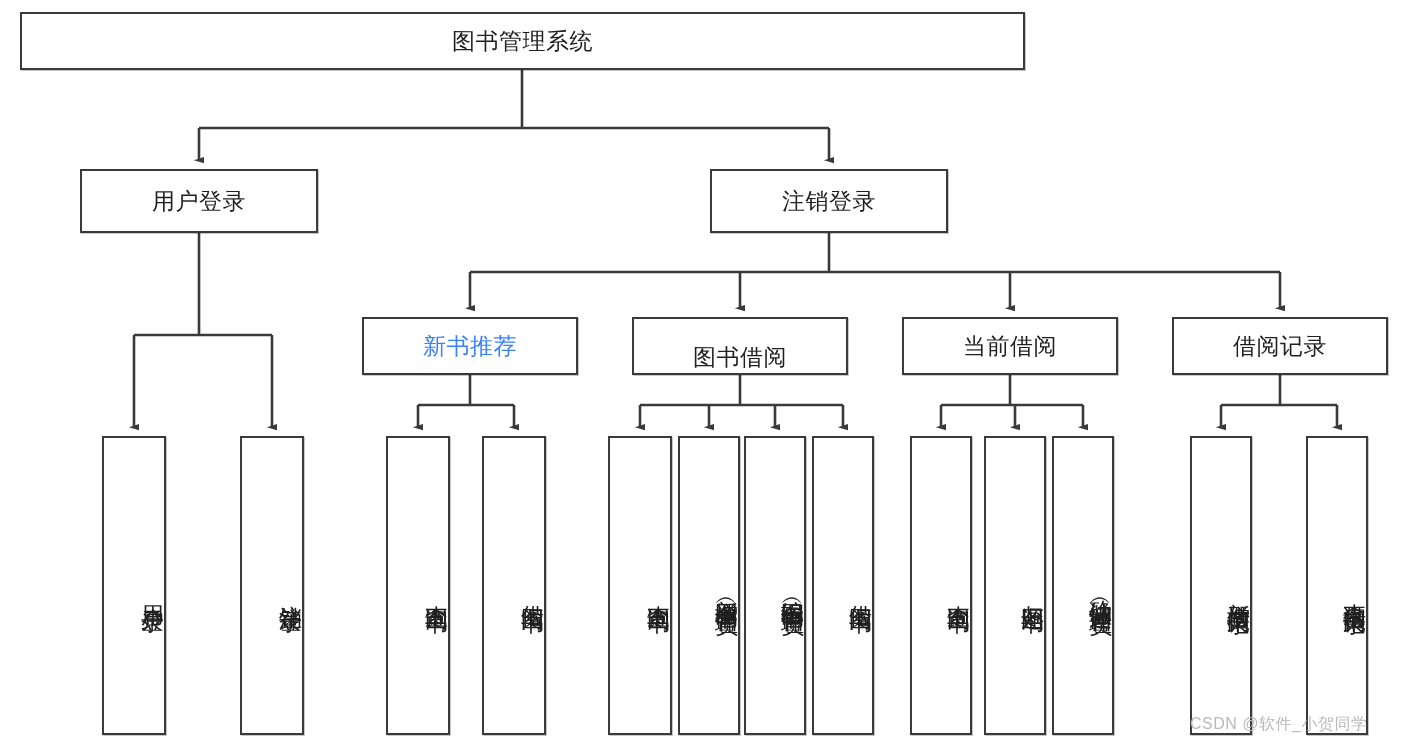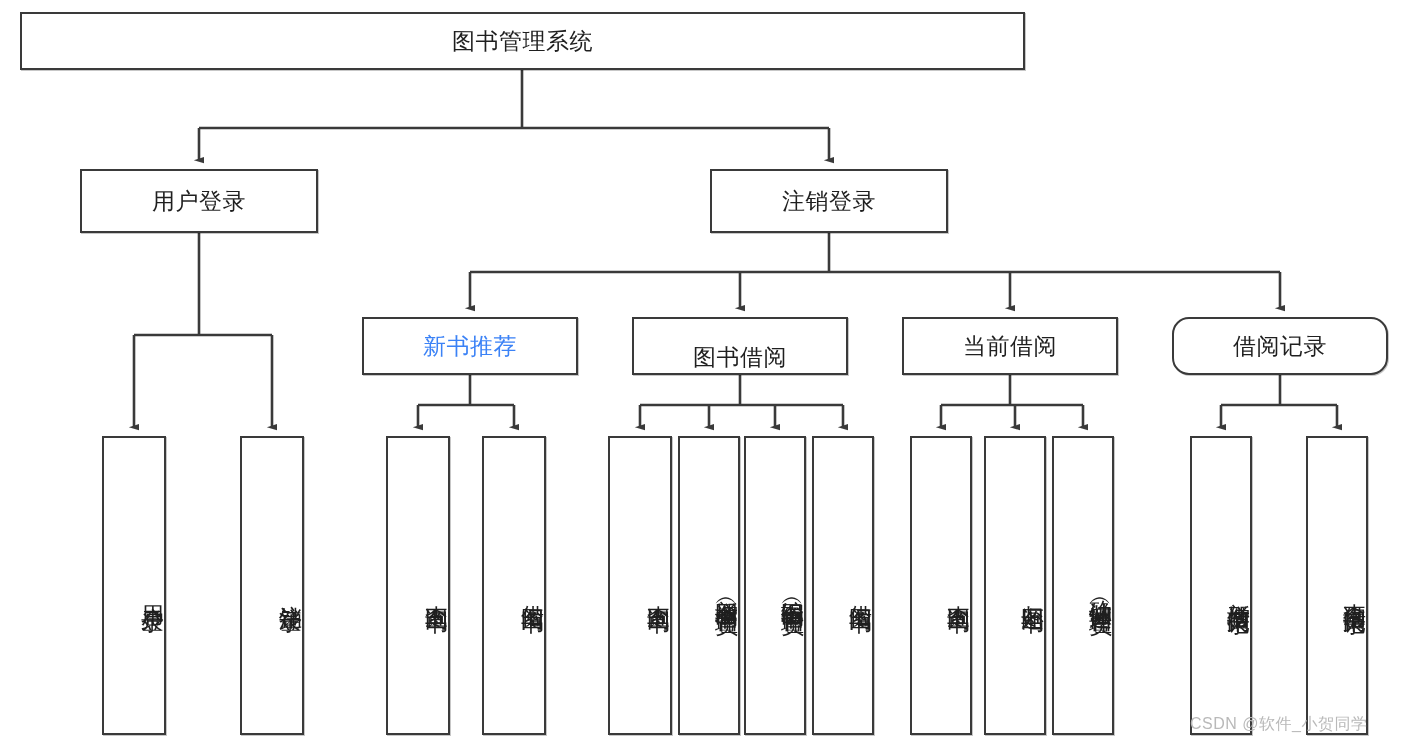--- a/index.html
+++ b/index.html
@@ -138,21 +138,21 @@
 
   <div class="node horiz" style="left: 362px; top: 317px; width: 216px; height: 58px; border-color: rgb(58, 58, 58); background: rgb(255, 255, 255); color: #3b82f6;">
     <span>新书推荐</span>
   </div>
   <div class="node horiz" style="left: 632px; top: 317px; width: 216px; height: 58px; border-color: rgb(58, 58, 58); background: rgb(255, 255, 255); color: rgb(31, 31, 31); align-items: flex-end;">
     <span>图书借阅</span>
   </div>
   <div class="node horiz" style="left: 902px; top: 317px; width: 216px; height: 58px; border-color: rgb(58, 58, 58); background: rgb(255, 255, 255); color: rgb(31, 31, 31);">
     <span>当前借阅</span>
   </div>
-  <div class="node horiz" style="left: 1172px; top: 317px; width: 216px; height: 58px; border-color: rgb(58, 58, 58); background: rgb(255, 255, 255); color: rgb(31, 31, 31); border-radius: 17px;">
+  <div class="node horiz" style="left: 1172px; top: 317px; width: 216px; height: 58px; border-color: rgb(58, 58, 58); background: rgb(255, 255, 255); color: rgb(31, 31, 31);">
     <span>借阅记录</span>
   </div>
 
   <div class="node vert" style="left: 102px; top: 436px; width: 64px; height: 299px; border-color: rgb(58, 58, 58); background: rgb(255, 255, 255); color: rgb(31, 31, 31);">
     <span class="vlabel">用户登录</span>
   </div>
   <div class="node vert" style="left: 240px; top: 436px; width: 64px; height: 299px; border-color: rgb(58, 58, 58); background: rgb(255, 255, 255); color: rgb(31, 31, 31);">
     <span class="vlabel">注销登录</span>
   </div>
   <div class="node vert" style="left: 386px; top: 436px; width: 64px; height: 299px; border-color: rgb(58, 58, 58); background: rgb(255, 255, 255); color: rgb(31, 31, 31);">

